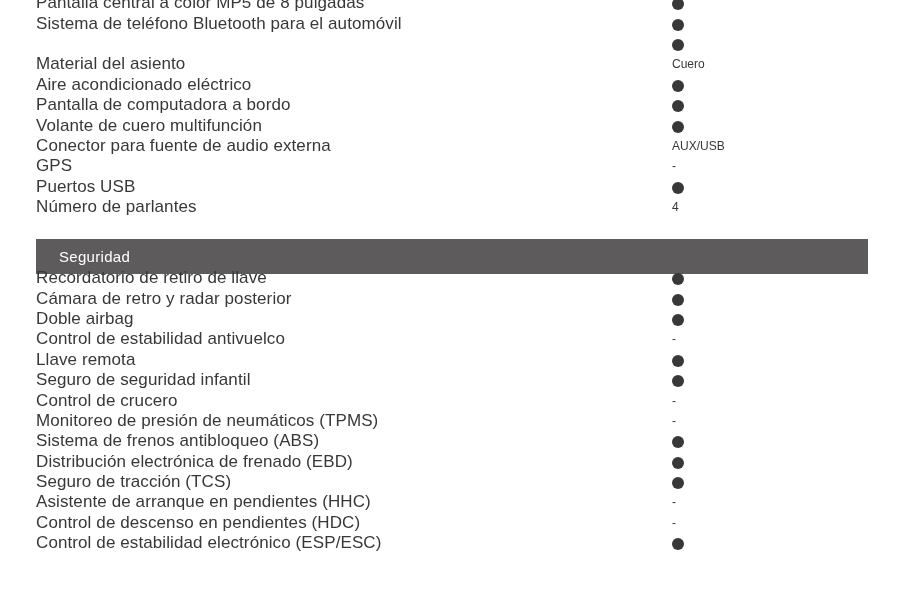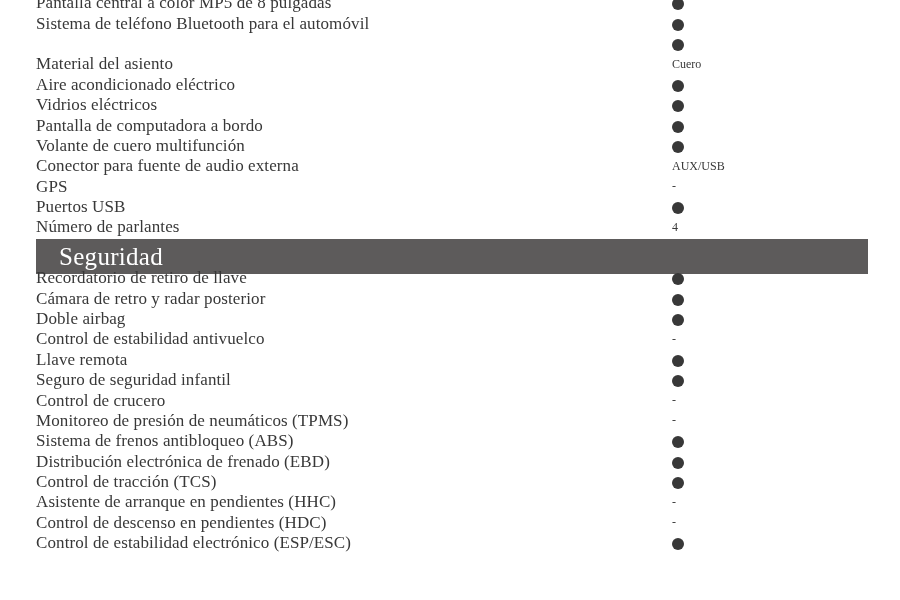--- a/index.html
+++ b/index.html
@@ -6,21 +6,21 @@
     margin: 0;
     padding: 0;
     background: #ffffff;
   }
   .page {
     position: relative;
     width: 900px;
     height: 600px;
     background: #ffffff;
     overflow: hidden;
-    font-family: Liberation Serif, serif;
+    font-family: Liberation Sans, sans-serif;
   }
   .rows {
     position: absolute;
     left: 0;
     width: 900px;
   }
   #rows-0 { top: -7px; }
   #rows-1 { top: 268px; }
   .row {
     position: relative;
@@ -61,21 +61,21 @@
     left: 36px;
     top: 239px;
     width: 832px;
     height: 35px;
     box-sizing: border-box;
     background: #5d5b5b;
     color: #ffffff;
     display: flex;
     align-items: center;
     padding-left: 23px;
-    font-size: 25px;
+    font-size: 15px;
     font-weight: 500;
     letter-spacing: 0.3px;
   }
 </style>
 </head>
 <body>
 
 <div class="page">
 
   <div class="rows" id="rows-0">
@@ -100,26 +100,20 @@
         <span class="label">Material del asiento</span>
         <span class="value">Cuero</span>
       </div>
       <div class="row">
         <span class="label">Aire acondicionado eléctrico</span>
         <span class="value">
           <span class="dot" style="background: rgb(56, 56, 56);"></span>
         </span>
       </div>
       <div class="row">
-        <span class="label">Vidrios eléctricos</span>
-        <span class="value">
-          <span class="dot" style="background: rgb(56, 56, 56);"></span>
-        </span>
-      </div>
-      <div class="row">
         <span class="label">Pantalla de computadora a bordo</span>
         <span class="value">
           <span class="dot" style="background: rgb(56, 56, 56);"></span>
         </span>
       </div>
       <div class="row">
         <span class="label">Volante de cuero multifunción</span>
         <span class="value">
           <span class="dot" style="background: rgb(56, 56, 56);"></span>
         </span>
@@ -197,21 +191,21 @@
           <span class="dot" style="background: rgb(56, 56, 56);"></span>
         </span>
       </div>
       <div class="row">
         <span class="label">Distribución electrónica de frenado (EBD)</span>
         <span class="value">
           <span class="dot" style="background: rgb(56, 56, 56);"></span>
         </span>
       </div>
       <div class="row">
-        <span class="label">Control de tracción (TCS)</span>
+        <span class="label">Seguro de tracción (TCS)</span>
         <span class="value">
           <span class="dot" style="background: rgb(56, 56, 56);"></span>
         </span>
       </div>
       <div class="row">
         <span class="label">Asistente de arranque en pendientes (HHC)</span>
         <span class="value">-</span>
       </div>
       <div class="row">
         <span class="label">Control de descenso en pendientes (HDC)</span>

